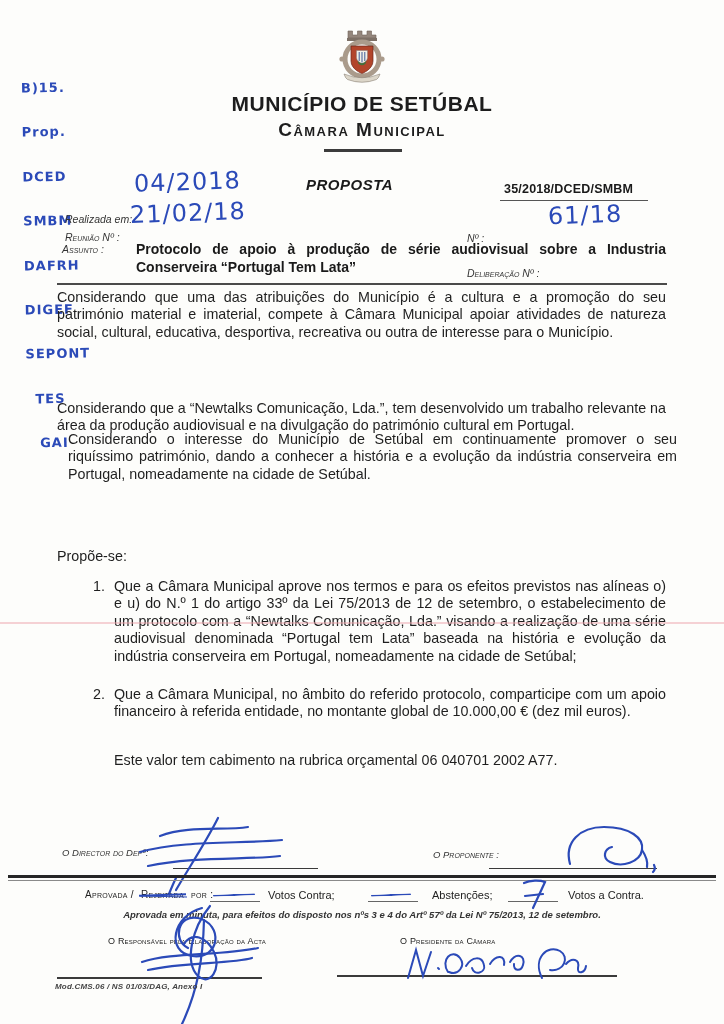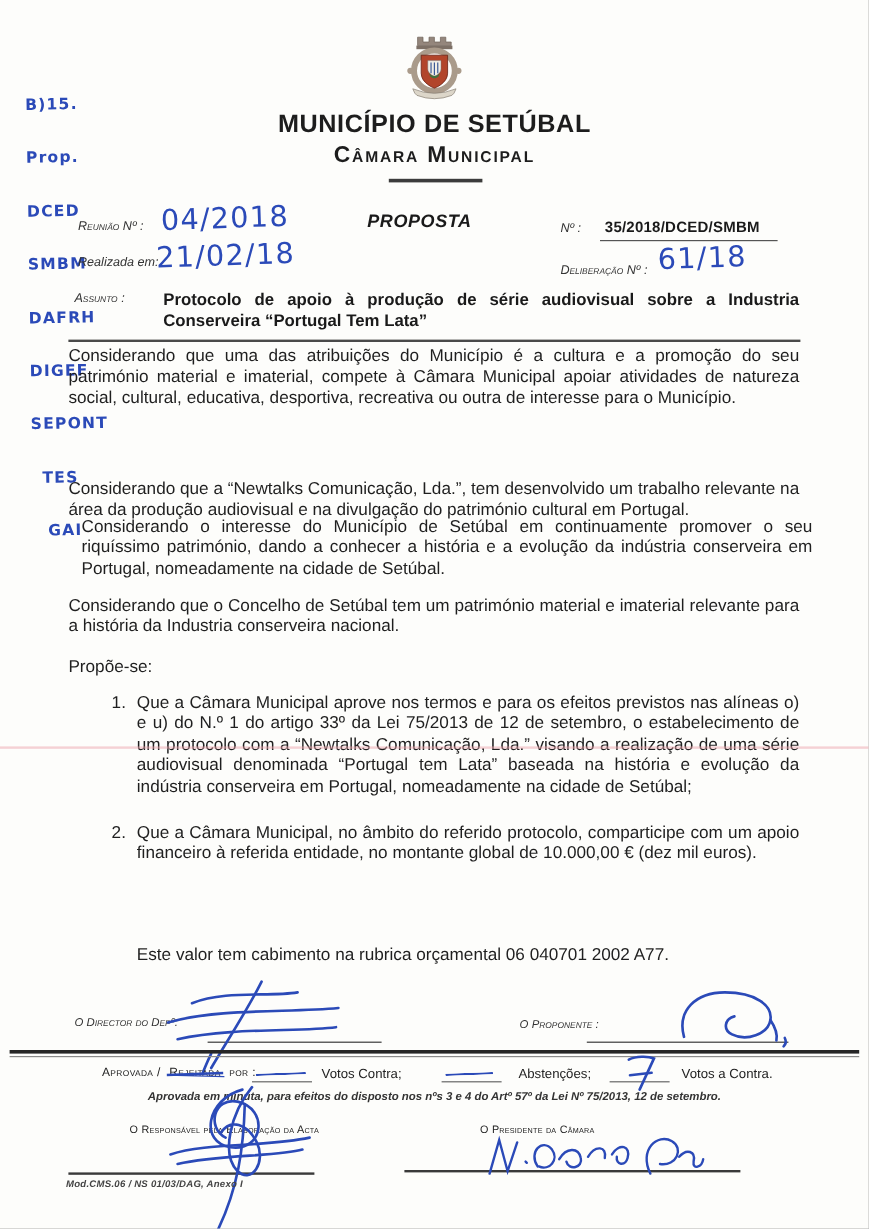--- a/index.html
+++ b/index.html
@@ -19,21 +19,21 @@
   .routing { left:24px; top:50px; transform:rotate(-1deg); }
   .routing span { display:block; font-size:13px; font-weight:bold; line-height:12.4px; letter-spacing:1px; }
   .routing span:nth-child(8){ padding-left:9px; }
   .routing span:nth-child(9){ padding-left:13px; }
   
   .muni { top:92px; left:0; width:100%; text-align:center; font-size:21px; font-weight:bold; letter-spacing:0.5px; color:#1d1d1d; }
   .council { top:119px; left:0; width:100%; text-align:center; font-size:19px; font-weight:bold; font-variant:small-caps; letter-spacing:1.5px; color:#1d1d1d; }
   .title-rule { top:149px; left:324px; width:78px; height:2.5px; background:#3c3c3c; }
   
   .lbl { font-style:italic; font-variant:small-caps; color:#333; }
-  .meta-lbl { font-size:10.5px; }
+  .meta-lbl { font-size:10.5px;margin-top:48px; }
   .proposta { top:176px; left:306px; font-size:15px; font-weight:bold; font-style:italic; letter-spacing:0.5px; color:#1a1a1a; }
   .numero-val { top:182px; left:504px; font-size:12.5px; font-weight:bold; color:#1a1a1a; letter-spacing:0.2px; }
   .thin-line { height:1.2px; background:#555; }
   
   .assunto-text { top:240px; left:136px; width:530px; font-size:14px; font-weight:bold; line-height:18px; text-align:justify; color:#1a1a1a; }
   .sep-rule { top:283px; left:57px; width:610px; height:1.8px; background:#4a4a4a; }
   
   .para { left:57px; width:609px; font-size:14.3px; line-height:17.4px; text-align:justify; color:#1f1f1f; }
   .item { left:93px; width:573px; display:flex; font-size:14.3px; line-height:17.4px; color:#1f1f1f; }
   .item .num { width:21px; flex:none; }
@@ -112,32 +112,31 @@
   <div class="abs lbl meta-lbl" style="top:219px; left:467px;">Deliberação Nº :</div>
   <div class="abs hand hand-big" style="top:203px; left:548px;">61/18</div>
 
   <div class="abs lbl" style="top:243px; left:62px; font-size:10.5px;">Assunto :</div>
   <div class="abs assunto-text">Protocolo de apoio à produção de série audiovisual sobre a Industria Conserveira “Portugal Tem Lata”</div>
   <div class="abs sep-rule"></div>
 
   <div class="abs para" style="top:289px;">Considerando que uma das atribuições do Município é a cultura e a promoção do seu património material e imaterial, compete à Câmara Municipal apoiar atividades de natureza social, cultural, educativa, desportiva, recreativa ou outra de interesse para o Município.</div>
   <div class="abs para" style="top:380px;margin-top:20px;">Considerando que a “Newtalks Comunicação, Lda.”, tem desenvolvido um trabalho relevante na área da produção audiovisual e na divulgação do património cultural em Portugal.</div>
   <div class="abs para" style="top:431px;margin-left:11px;">Considerando o interesse do Município de Setúbal em continuamente promover o seu riquíssimo património, dando a conhecer a história e a evolução da indústria conserveira em Portugal, nomeadamente na cidade de Setúbal.</div>
-  <div class="abs para" style="top:497px;">Considerando que o Concelho de Setúbal tem um património material e imaterial relevante para a história da Industria conserveira nacional.</div>
   <div class="abs para" style="top:548px;">Propõe-se:</div>
 
   <div class="abs item" style="top:578px;">
     <span class="num">1.</span>
     <span class="itext">Que a Câmara Municipal aprove nos termos e para os efeitos previstos nas alíneas o) e u) do N.º 1 do artigo 33º da Lei 75/2013 de 12 de setembro, o estabelecimento de um protocolo com a “Newtalks Comunicação, Lda.” visando a realização de uma série audiovisual denominada “Portugal tem Lata” baseada na história e evolução da indústria conserveira em Portugal, nomeadamente na cidade de Setúbal;</span>
   </div>
   <div class="abs item" style="top:686px;">
     <span class="num">2.</span>
     <span class="itext">Que a Câmara Municipal, no âmbito do referido protocolo, comparticipe com um apoio financeiro à referida entidade, no montante global de 10.000,00 € (dez mil euros).</span>
   </div>
-  <div class="abs closing" style="top:788px;">Este valor tem cabimento na rubrica orçamental 06 040701 2002 A77.</div>
+  <div class="abs closing" style="top:752px;">Este valor tem cabimento na rubrica orçamental 06 040701 2002 A77.</div>
 
   <div class="abs pink-artifact"></div>
 
   <div class="abs lbl sig-lbl" style="top:847px; left:62px;">O Director do Depº:</div>
   <div class="abs sigline" style="top:868px; left:173px; width:145px;"></div>
   <div class="abs" style="top:816px; left:128px;">
     <svg class="sig" width="165" height="78" viewBox="0 0 165 78" fill="none" stroke="#2b4ab8" stroke-width="2.2" stroke-linecap="round">
       <path d="M32,20 C60,9 96,15 120,11"></path>
       <path d="M12,36 C55,24 112,28 154,24"></path>
       <path d="M20,50 C65,40 122,44 152,40"></path>

